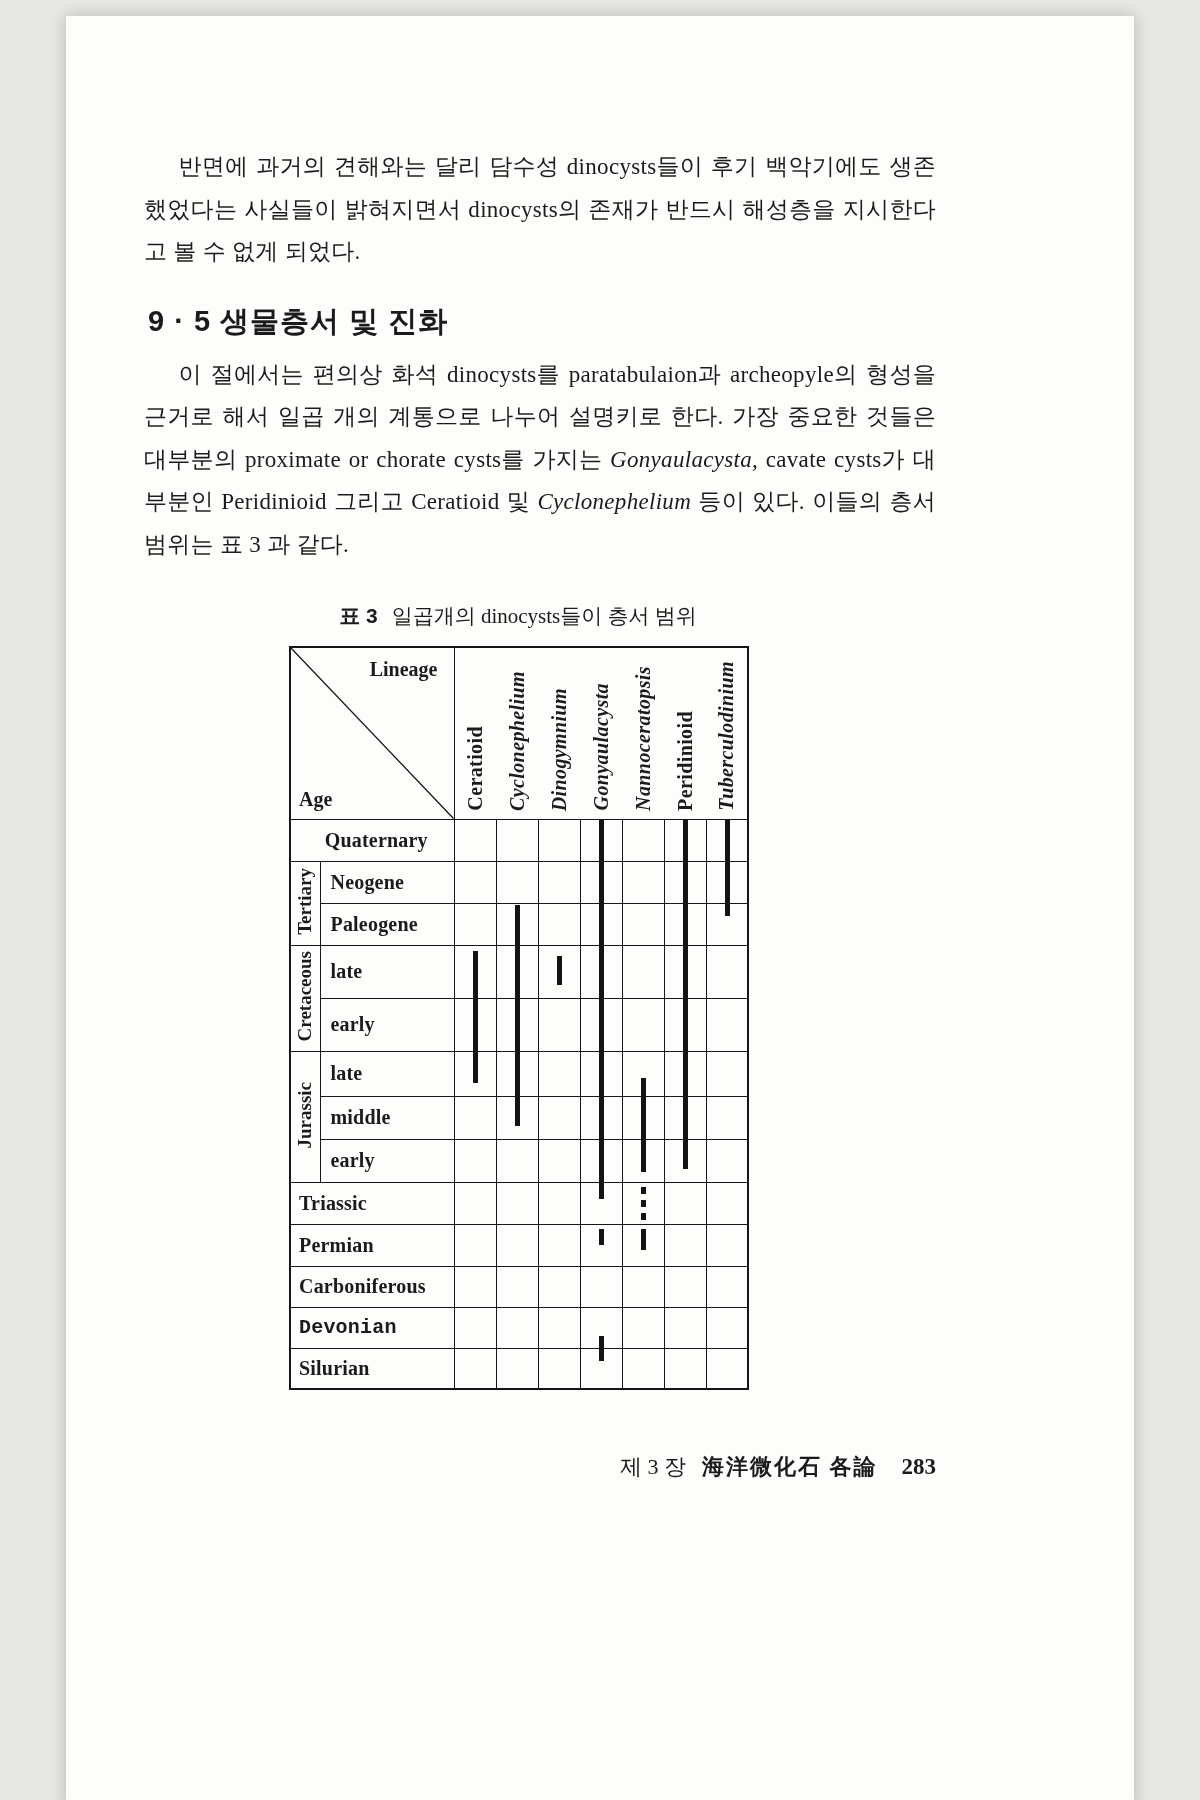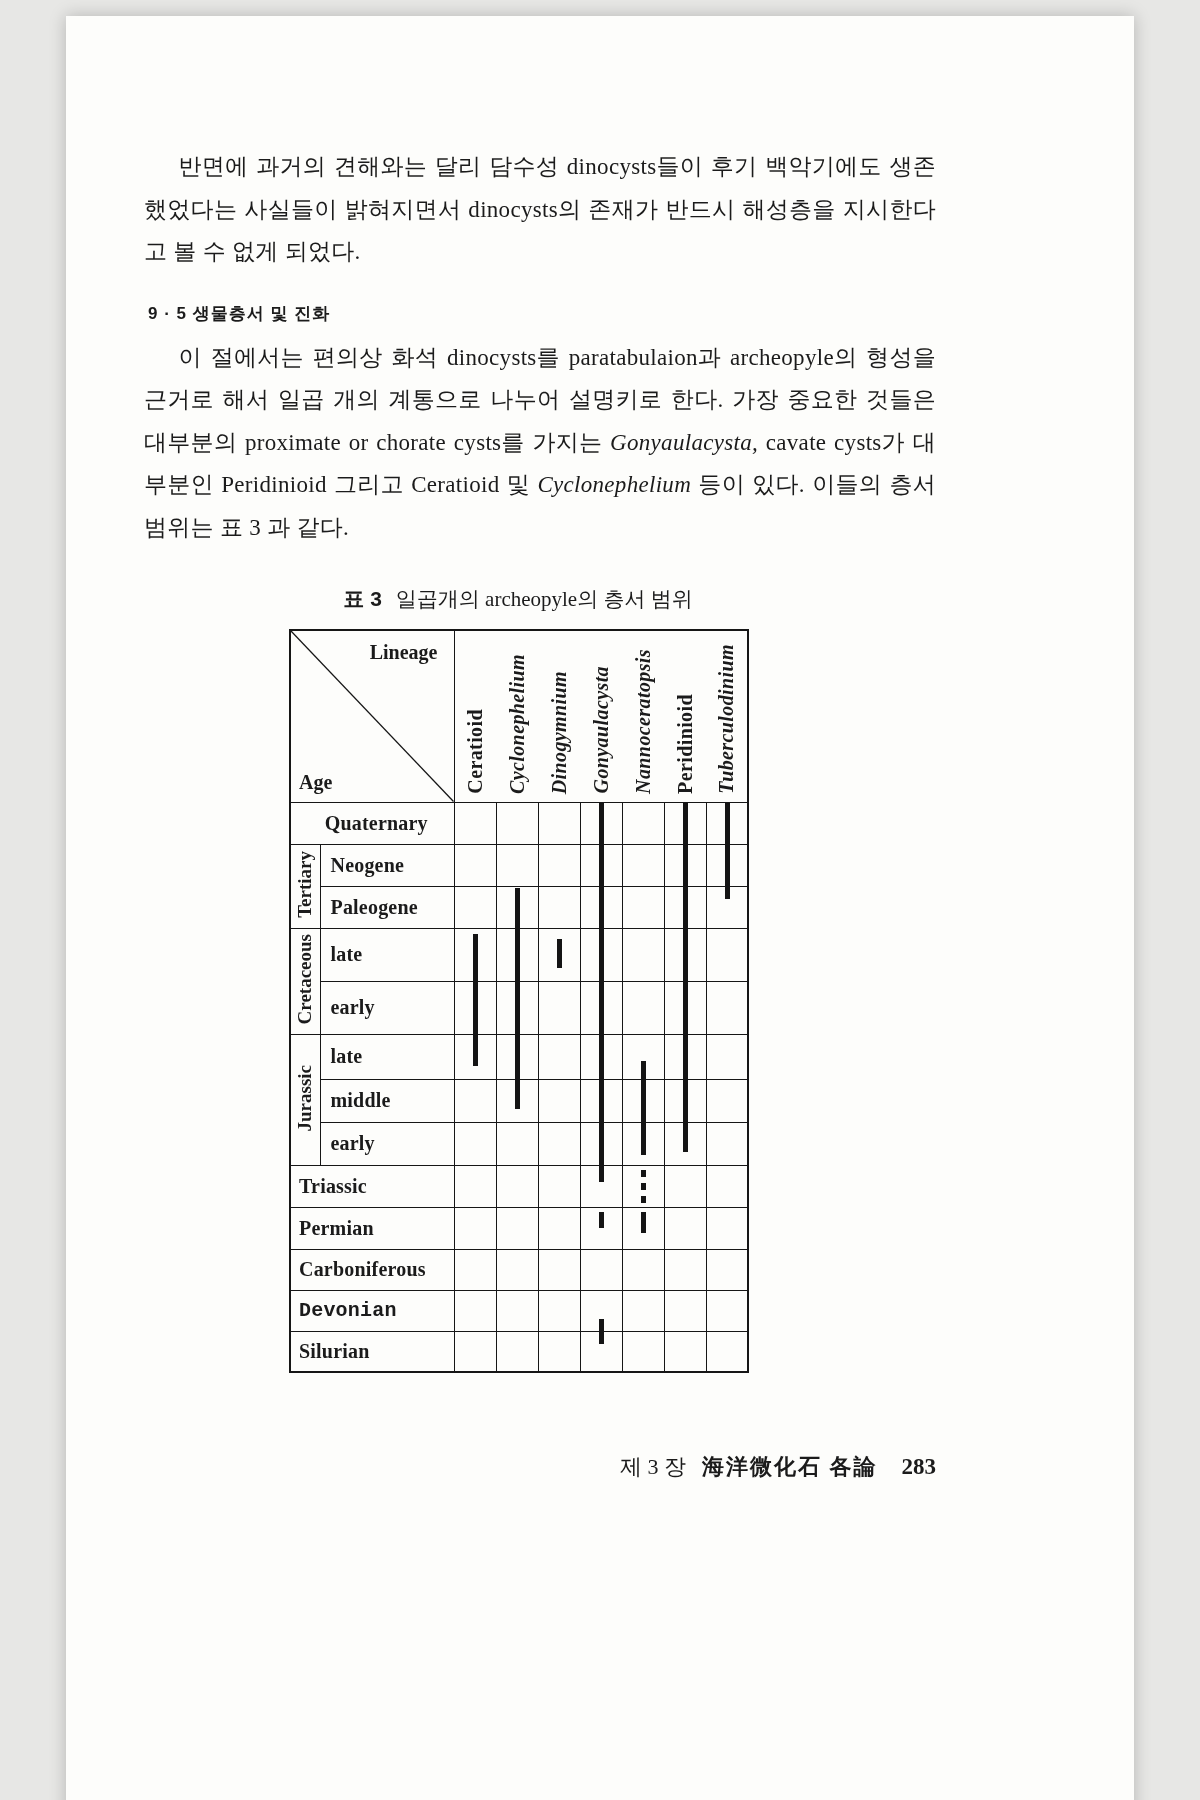--- a/index.html
+++ b/index.html
@@ -2,21 +2,21 @@
 <html><head>
 <meta charset="utf-8">
 <style>
   * { margin:0; padding:0; box-sizing:border-box; }
   html,body { width:1200px; height:1800px; overflow:hidden; }
   body { background:#e7e7e5; font-family:"Liberation Serif","DejaVu Serif",serif; color:#1b1b1b; position:relative; }
   .sheet { position:absolute; left:66px; top:16px; width:1068px; height:1800px; background:#fdfdfb; box-shadow:0 0 16px rgba(0,0,0,.22); }
   .content { position:relative; width:792px; margin-left:78px; padding-top:130px; }
   .body-text { font-size:23px; line-height:1.85; text-align:justify; letter-spacing:.3px; }
   .body-text.indent { text-indent:1.5em; }
-  .section-heading { font-family:"Liberation Sans","DejaVu Sans",sans-serif; font-size:17px; font-weight:bold; letter-spacing:1px; margin:28px 0 12px 4px; }
+  .section-heading { font-family:"Liberation Sans","DejaVu Sans",sans-serif; font-size:29px; font-weight:bold; letter-spacing:1px; margin:28px 0 12px 4px; }
   .chart-area { width:458px; margin:36px 0 0 145px; }
   .caption { text-align:center; font-size:21px; margin-bottom:16px; white-space:nowrap; }
   .cap-label { font-weight:bold; font-family:"Liberation Sans","DejaVu Sans",sans-serif; margin-right:14px; }
   .table-box { position:relative; }
   table { border-collapse:collapse; table-layout:fixed; width:458px; border:2px solid #161616; background:#fdfdfb; }
   th,td { border:1.5px solid #161616; padding:0; }
   th.corner { position:relative; }
   th.sp-head { border-left:none; border-right:none; vertical-align:bottom; }
   th.sp-head:last-child { border-right:2px solid #161616; }
   .vwrap { height:164px; display:flex; justify-content:center; align-items:flex-end; padding-bottom:8px; }
@@ -43,21 +43,21 @@
   <div class="content">
 
     <p class="body-text indent">반면에 과거의 견해와는 달리 담수성 dinocysts들이 후기 백악기에도 생존했었다는 사실들이 밝혀지면서 dinocysts의 존재가 반드시 해성층을 지시한다고 볼 수 없게 되었다.</p>
 
     <h2 class="section-heading">9 · 5 생물층서 및 진화</h2>
 
     <p class="body-text indent"><span>이 절에서는 편의상 화석 dinocysts를 paratabulaion과 archeopyle의 형성을 근거로 해서 일곱 개의 계통으로 나누어 설명키로 한다.  가장 중요한 것들은 대부분의 proximate or chorate cysts를 가지는 </span><i>Gonyaulacysta,</i><span> cavate cysts가 대부분인 Peridinioid 그리고 Ceratioid 및 </span><i>Cyclonephelium</i><span> 등이 있다.  이들의 층서 범위는 표 3 과 같다.</span></p>
 
     <div class="chart-area">
       <div class="caption">
-        <span class="cap-label">표 3</span><span class="cap-text">일곱개의 archeopyle의 층서 범위</span>
+        <span class="cap-label">표 3</span><span class="cap-text">일곱개의 dinocysts들이 층서 범위</span>
       </div>
       <div class="table-box">
         <table id="range-table">
             <colgroup>
               <col style="width: 30px;">
               <col style="width: 134px;">
               <col style="width: 42px;">
               <col style="width: 42px;">
               <col style="width: 42px;">
               <col style="width: 42px;">

